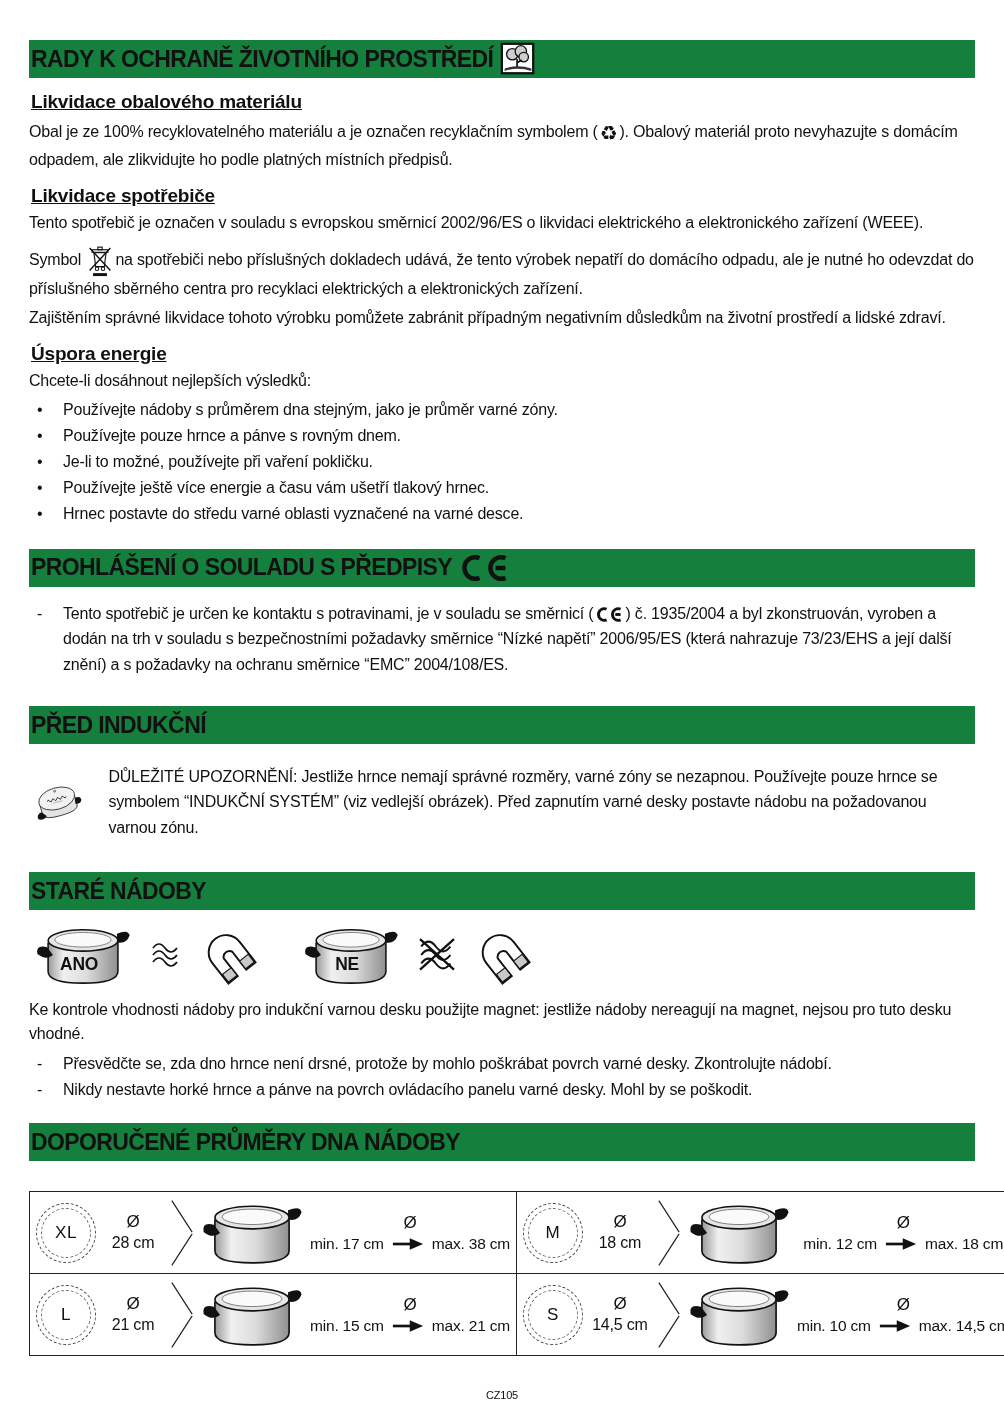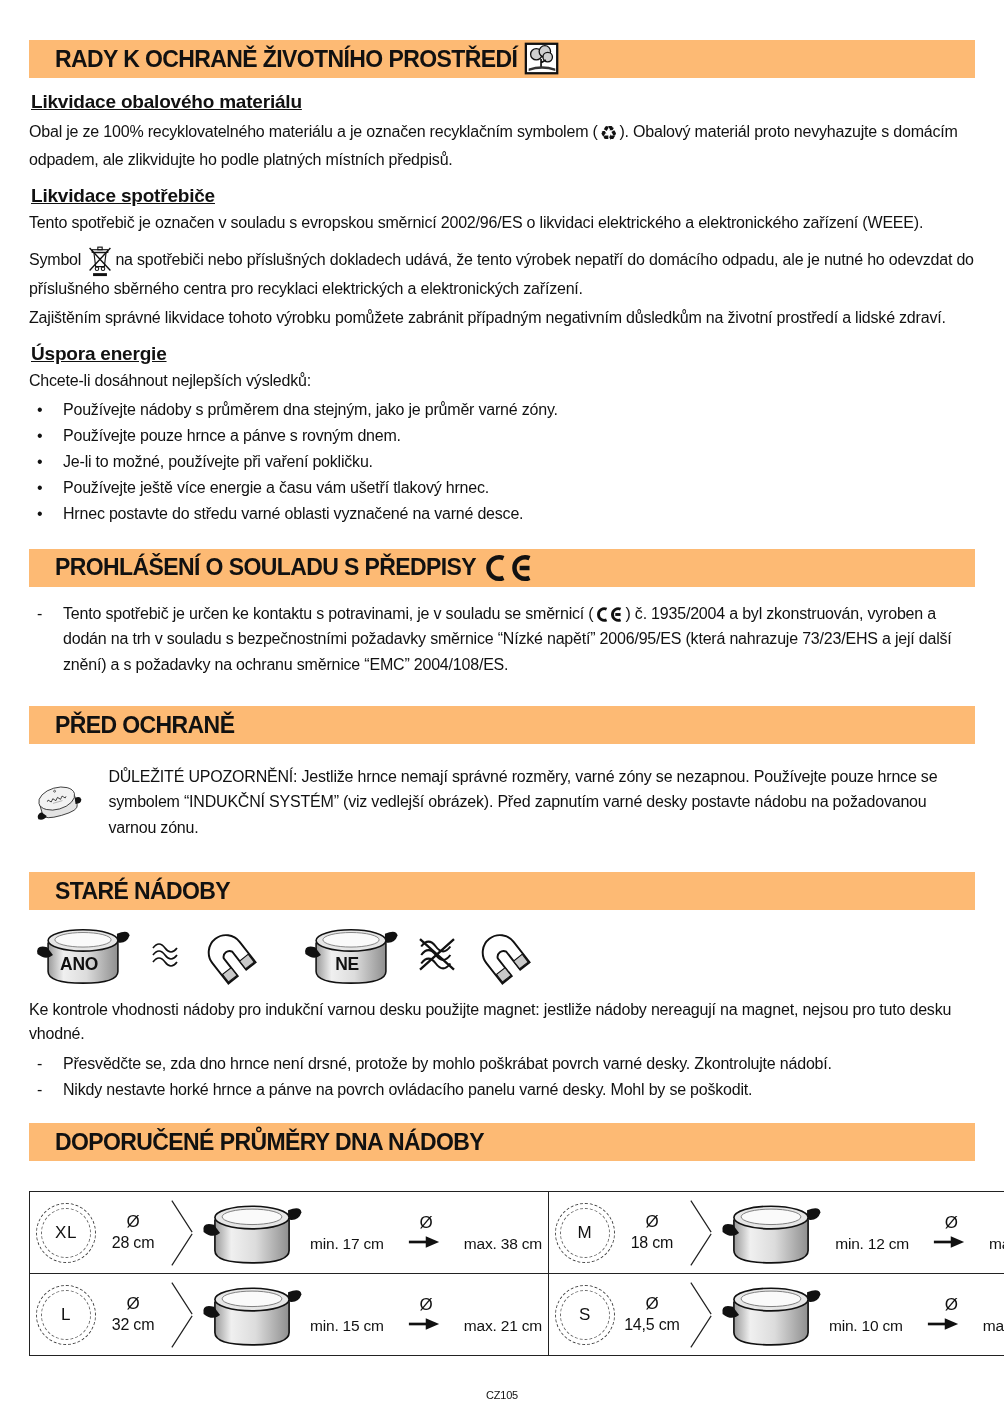--- a/index.html
+++ b/index.html
@@ -1,20 +1,20 @@
 <!DOCTYPE html>
 <html><head>
 <meta charset="utf-8">
 <style>
   html,body{margin:0;padding:0;background:#fff;}
   .page{position:relative;width:1004px;height:1417px;background:#fff;color:#111;
         font-family:"Liberation Sans",sans-serif;letter-spacing:-0.2px;overflow:hidden;}
   .inner{padding:40px 29px 0 29px;}
-  .band{background:#fdba74;height:38px;display:flex;align-items:center;gap:6px;
-        padding:0 26px;font-size:23px;font-weight:bold;letter-spacing:-0.6px;}
+  .band{background:#15803d;height:38px;display:flex;align-items:center;gap:6px;
+        padding:0 2px;font-size:23px;font-weight:bold;letter-spacing:-0.6px;}
   .band svg{flex:0 0 auto;}
   .hsub{font-size:19px;font-weight:bold;text-decoration:underline;margin:13px 0 4px 2px;}
   p{font-size:16px;line-height:1.5;margin:5px 0;}
   .li{display:flex;font-size:16px;line-height:1.62;}
   .li .mk{width:34px;flex:0 0 34px;padding-left:8px;box-sizing:border-box;}
   .li .txt{flex:1;}
   .inline-icon{display:inline-block;vertical-align:middle;margin:0 2px;}
   .before-row{display:flex;align-items:center;gap:26px;margin:14px 0 0 4px;}
   .before-row .note{font-size:16px;line-height:1.6;padding-right:4px;}
   .cook-row{display:flex;align-items:center;gap:16px;margin:10px 0 6px 4px;height:70px;}
@@ -26,21 +26,21 @@
   .zone-circle{position:relative;width:58px;height:58px;flex:0 0 58px;border:1.6px dashed #444;
         border-radius:50%;display:flex;align-items:center;justify-content:center;}
   .zone-circle::before{content:"";position:absolute;inset:4px;border:1.4px dashed #666;border-radius:50%;}
   .zone-letter{font-size:17px;letter-spacing:0.5px;}
   .size-block{width:62px;flex:0 0 62px;text-align:center;font-size:16px;line-height:1.3;}
   .dia-sym{display:block;font-size:17px;}
   .diag{flex:0 0 24px;}
   .diag path{stroke:#222;stroke-width:1.3;fill:none;}
   .pot-md{flex:0 0 104px;}
   .minmax{flex:1;text-align:center;font-size:15.5px;}
-  .range-row{display:flex;align-items:flex-start;justify-content:center;gap:24px;margin-top:2px;white-space:nowrap;}
+  .range-row{display:flex;align-items:center;justify-content:center;gap:8px;margin-top:2px;white-space:nowrap;}
   .arrow{flex:0 0 32px;}
   .footer{position:absolute;bottom:16px;left:0;width:100%;text-align:center;font-size:11px;}
   .potlabel{font:bold 18px "Liberation Sans",sans-serif;}
   .mt22{margin-top:22px;} .mt28{margin-top:28px;} .mt26{margin-top:26px;} .mt20{margin-top:20px;}
 </style>
 </head>
 <body>
 
 <svg width="0" height="0" style="position:absolute" aria-hidden="true">
   <defs>
@@ -138,21 +138,21 @@
     <div class="li" style="margin-top:14px">
       <span class="mk">-</span>
       <span class="txt"><span>Tento spotřebič je určen ke kontaktu s potravinami, je v souladu se směrnicí (</span><svg class="inline-icon" width="28" height="15" viewBox="0 0 58 30">
           <path d="M24,4 A12,12 0 1 0 24,26" fill="none" stroke="#111" stroke-width="6"></path>
           <path d="M53,4 A12,12 0 1 0 53,26" fill="none" stroke="#111" stroke-width="6"></path>
           <path d="M42,15 H53" stroke="#111" stroke-width="6"></path>
         </svg><span>) č. 1935/2004 a byl zkonstruován, vyroben a dodán na trh v souladu s bezpečnostními požadavky směrnice “Nízké napětí” 2006/95/ES (která nahrazuje 73/23/EHS a její další znění) a s požadavky na ochranu směrnice “EMC” 2004/108/ES.</span></span>
     </div>
 
     <div class="band mt28">
-      <span>PŘED OCHRANĚ</span>
+      <span>PŘED INDUKČNÍ</span>
     </div>
     <div class="before-row">
       <svg width="100" height="88" viewBox="0 0 110 100">
         <g transform="rotate(-16 55 50)">
           <path d="M15,45 L15,68 Q15,81 55,81 Q95,81 95,68 L95,45" fill="#e3e3e3" stroke="#111" stroke-width="1.6"></path>
           <path d="M14,62 q-13,2 -11,13 q11,7 20,-2 z" fill="#111"></path>
           <path d="M94,52 q13,-2 13,7 q-2,9 -15,6 z" fill="#111"></path>
           <ellipse cx="55" cy="42" rx="41" ry="24" fill="#f2f2f2" stroke="#111" stroke-width="1.6"></ellipse>
           <circle cx="55" cy="25" r="2.2" fill="none" stroke="#111" stroke-width="1.2"></circle>
           <path d="M33,43 q2.7,-6 5.4,0 t5.4,0 t5.4,0 t5.4,0 t5.4,0 t5.4,0 t5.4,0 t5.4,0" fill="none" stroke="#111" stroke-width="1.6"></path>
@@ -263,21 +263,21 @@
         </td>
       </tr>
       <tr>
         <td>
           <div class="cell">
             <div class="zone-circle">
               <span class="zone-letter">L</span>
             </div>
             <div class="size-block">
               <span class="dia-sym">Ø</span>
-              <span>32 cm</span>
+              <span>21 cm</span>
             </div>
             <svg class="diag" width="24" height="72" viewBox="0 0 26 74">
                   <path d="M2,2 L24,36 M2,72 L24,38"></path>
                 </svg>
             <svg class="pot-md" width="104" height="68" viewBox="0 0 100 66">
                   <use href="#pot-shape"></use>
                 </svg>
             <div class="minmax">
               <span class="dia-sym">Ø</span>
               <div class="range-row">

